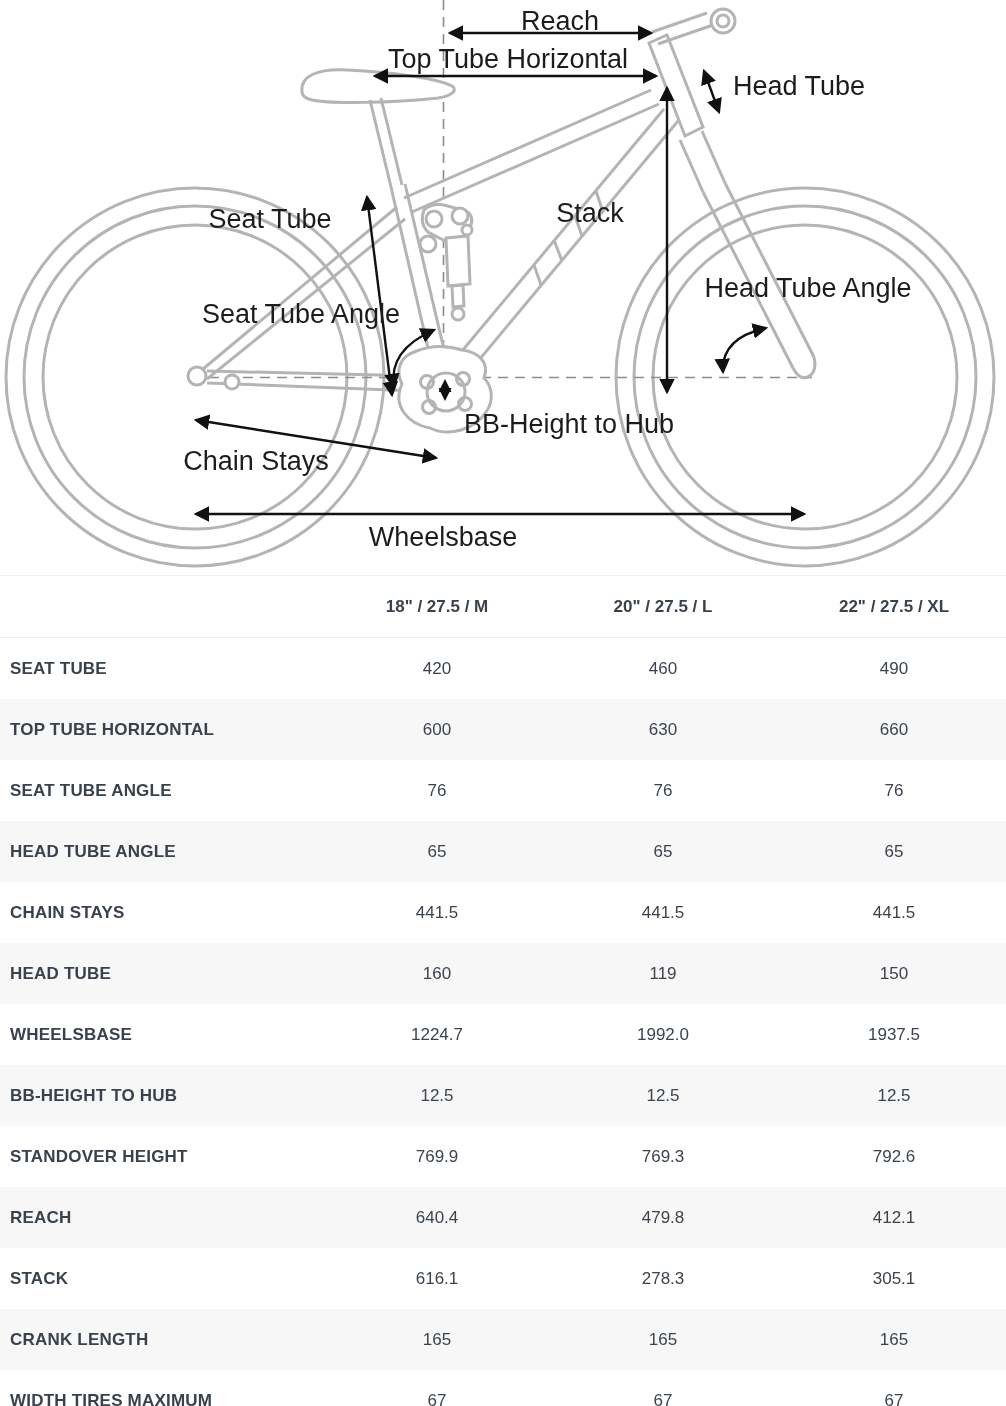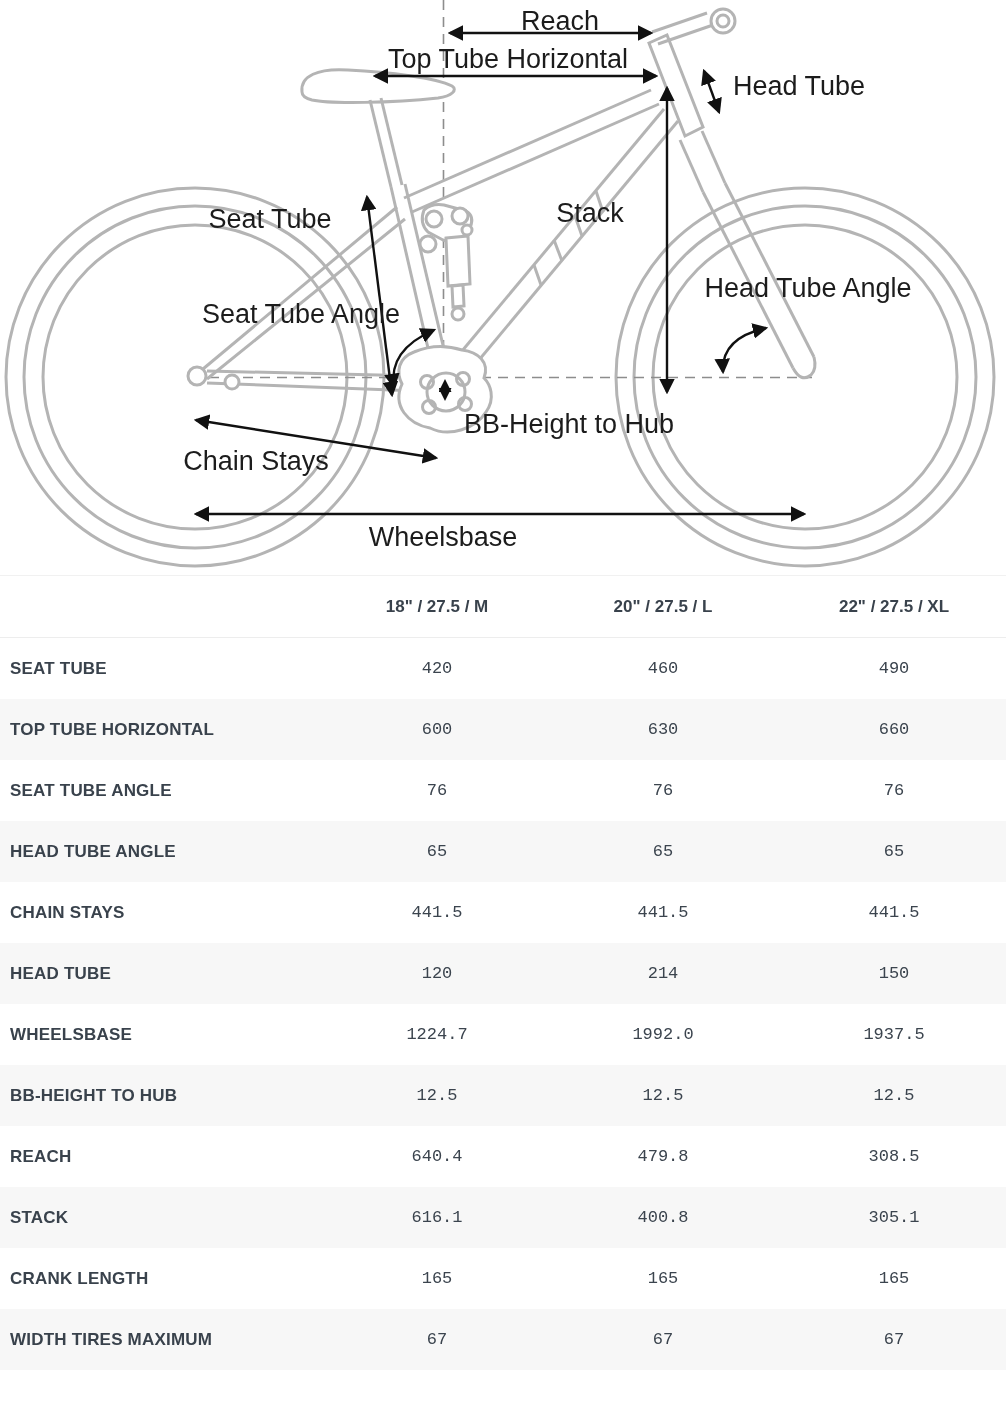--- a/index.html
+++ b/index.html
@@ -23,21 +23,21 @@
     display:grid;
     grid-template-columns:330px 214px 238px 224px;
     height:61px;align-items:center;
   }
   .thead{border-bottom:1px solid #ededed;}
   .cell{font-size:17px;line-height:1;}
   .cell.label{
     padding-left:10px;text-align:left;font-weight:bold;
     letter-spacing:.2px;
   }
-  .cell.val{text-align:center;font-weight:normal;color:#3b444e;font-family:Liberation Mono, monospace;}
+  .cell.val{text-align:center;font-weight:normal;color:#3b444e;}
   .cell.head{text-align:center;font-weight:bold;}
   .tbody .trow:nth-child(even){background:#f7f7f7;}
 </style>
 </head>
 <body>
 
 <div class="diagram-wrap">
 <svg width="1006" height="575" viewBox="0 0 1006 575">
   <defs>
     <marker id="ah" viewBox="0 0 10 10" refX="8.5" refY="5" markerWidth="6.5" markerHeight="6.5" orient="auto-start-reverse">
@@ -179,46 +179,52 @@
         <div class="cell val">65</div>
       </div>
       <div class="trow">
         <div class="cell label">CHAIN STAYS</div>
         <div class="cell val">441.5</div>
         <div class="cell val">441.5</div>
         <div class="cell val">441.5</div>
       </div>
       <div class="trow">
         <div class="cell label">HEAD TUBE</div>
-        <div class="cell val">120</div>
-        <div class="cell val">214</div>
+        <div class="cell val">160</div>
+        <div class="cell val">119</div>
         <div class="cell val">150</div>
       </div>
       <div class="trow">
         <div class="cell label">WHEELSBASE</div>
         <div class="cell val">1224.7</div>
         <div class="cell val">1992.0</div>
         <div class="cell val">1937.5</div>
       </div>
       <div class="trow">
         <div class="cell label">BB-HEIGHT TO HUB</div>
         <div class="cell val">12.5</div>
         <div class="cell val">12.5</div>
         <div class="cell val">12.5</div>
       </div>
       <div class="trow">
+        <div class="cell label">STANDOVER HEIGHT</div>
+        <div class="cell val">769.9</div>
+        <div class="cell val">769.3</div>
+        <div class="cell val">792.6</div>
+      </div>
+      <div class="trow">
         <div class="cell label">REACH</div>
         <div class="cell val">640.4</div>
         <div class="cell val">479.8</div>
-        <div class="cell val">308.5</div>
+        <div class="cell val">412.1</div>
       </div>
       <div class="trow">
         <div class="cell label">STACK</div>
         <div class="cell val">616.1</div>
-        <div class="cell val">400.8</div>
+        <div class="cell val">278.3</div>
         <div class="cell val">305.1</div>
       </div>
       <div class="trow">
         <div class="cell label">CRANK LENGTH</div>
         <div class="cell val">165</div>
         <div class="cell val">165</div>
         <div class="cell val">165</div>
       </div>
       <div class="trow">
         <div class="cell label">WIDTH TIRES MAXIMUM</div>

